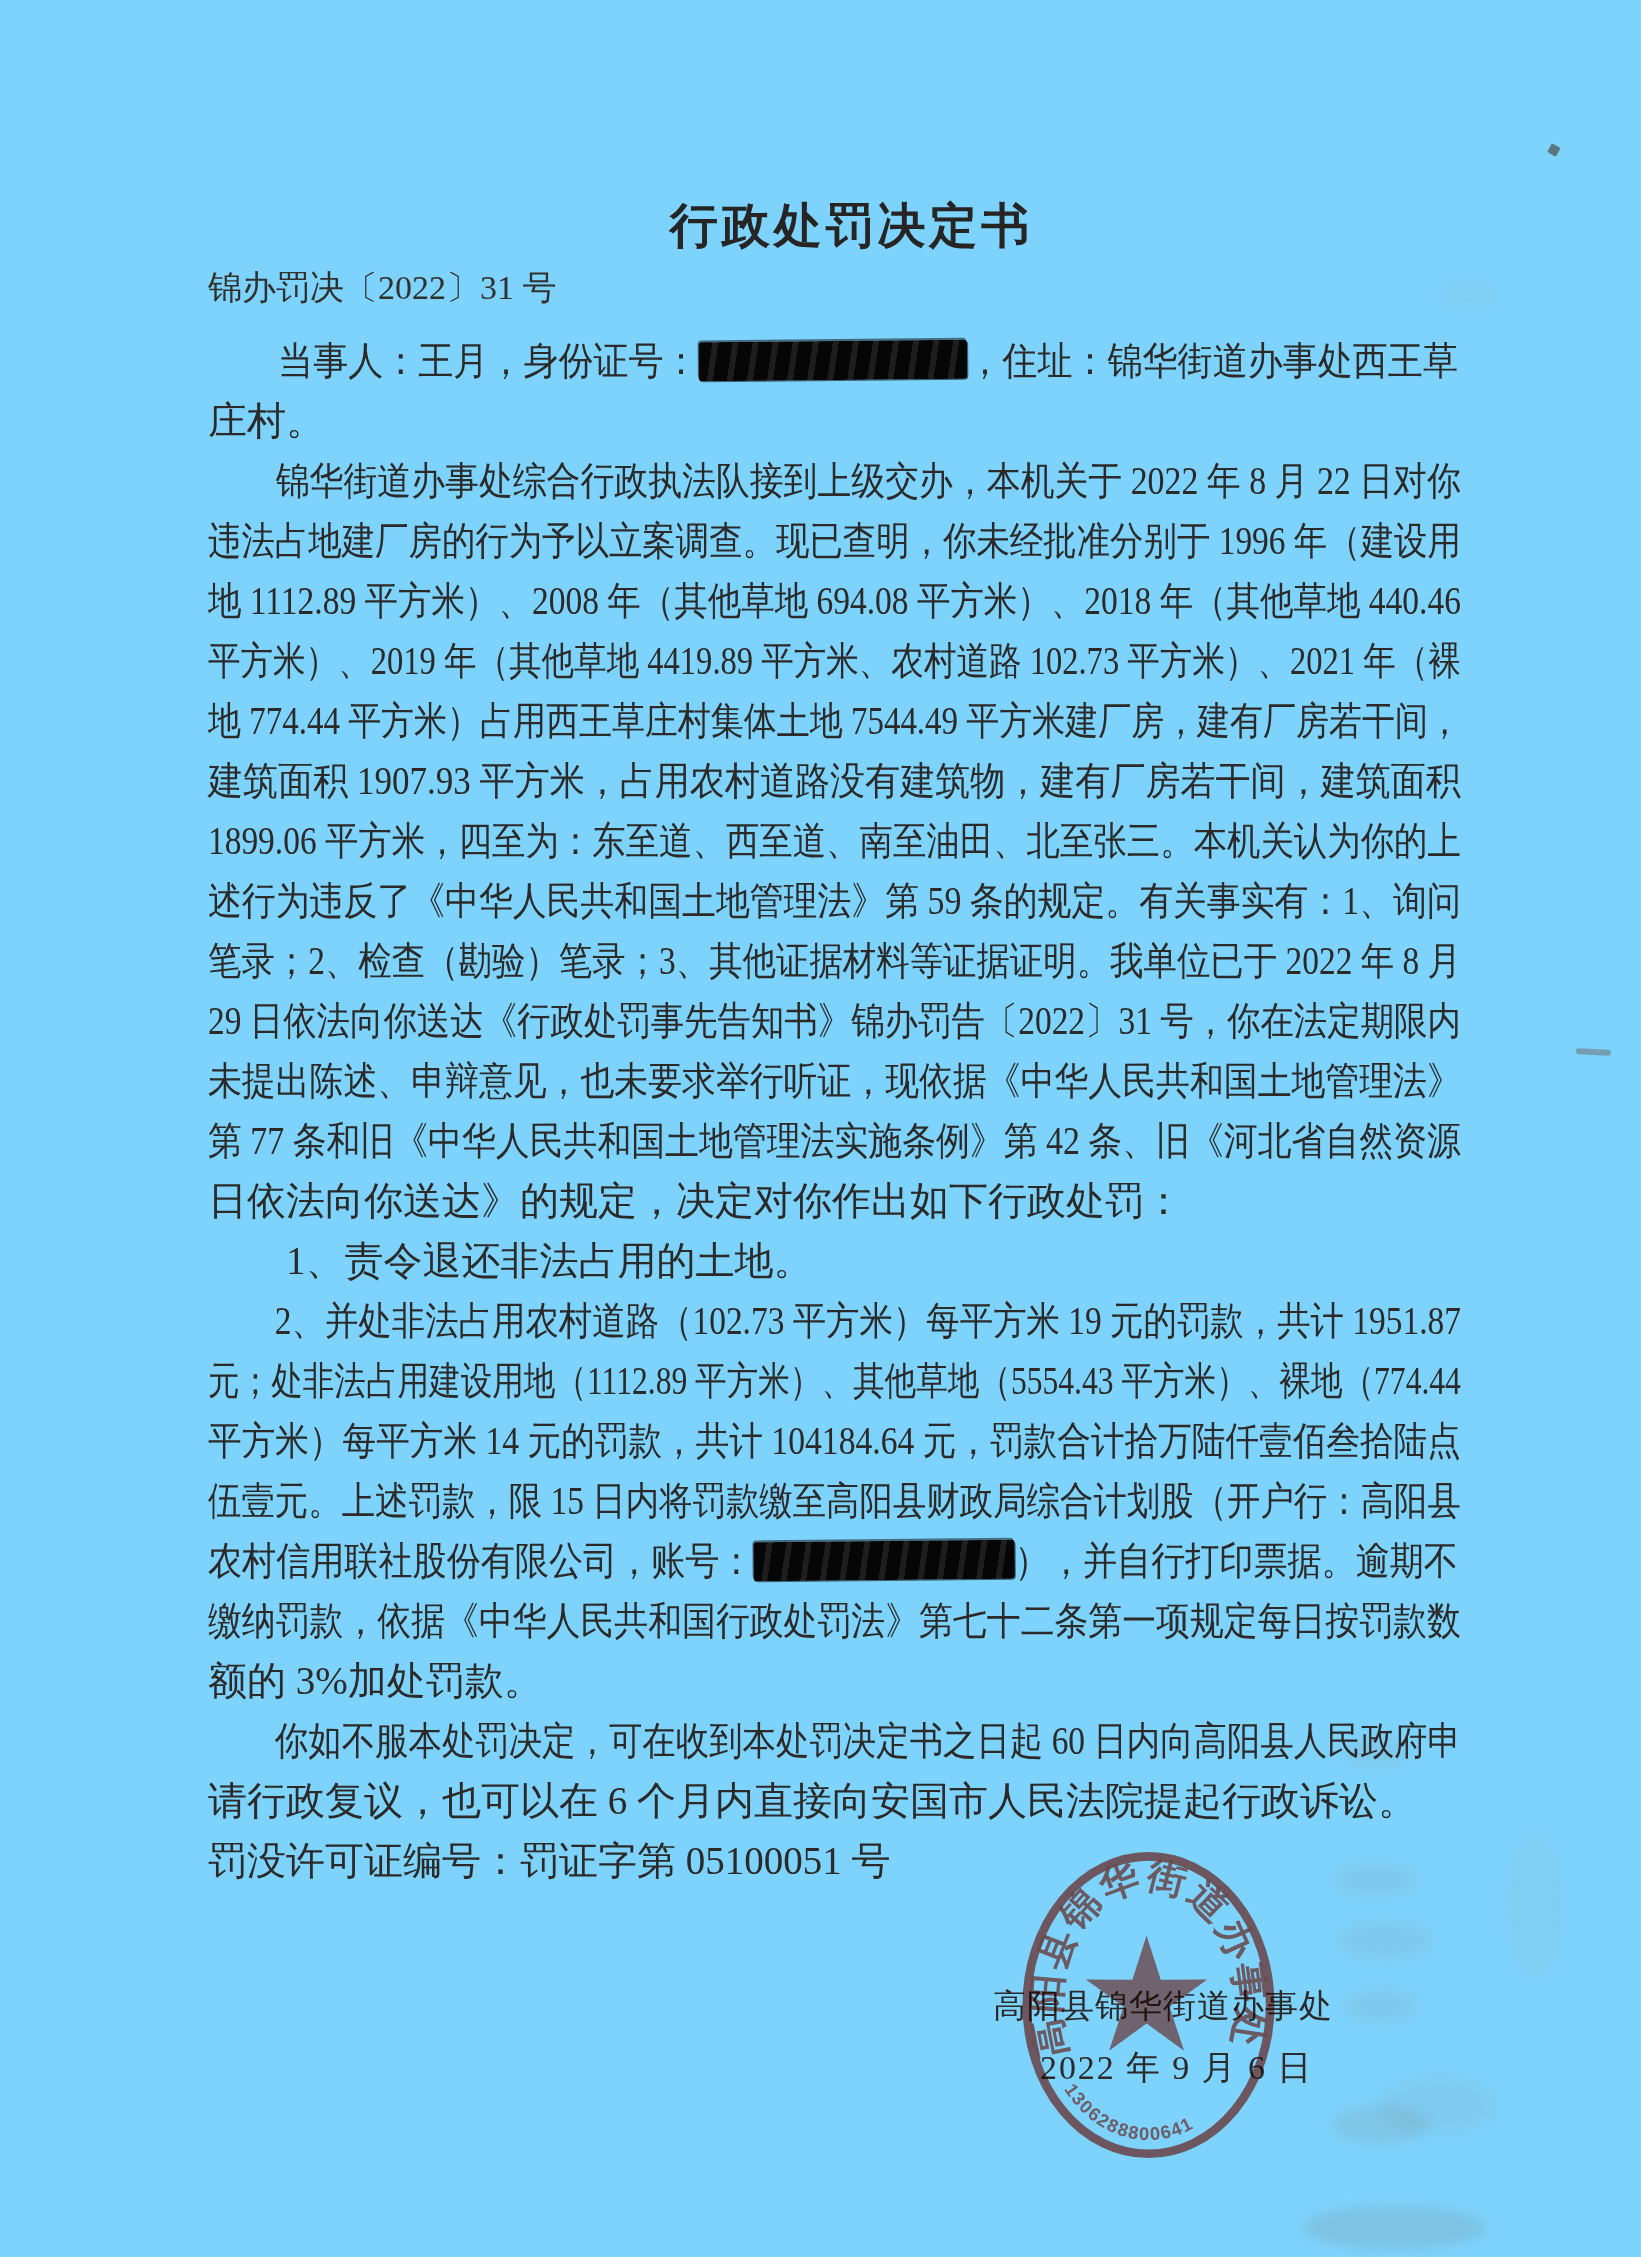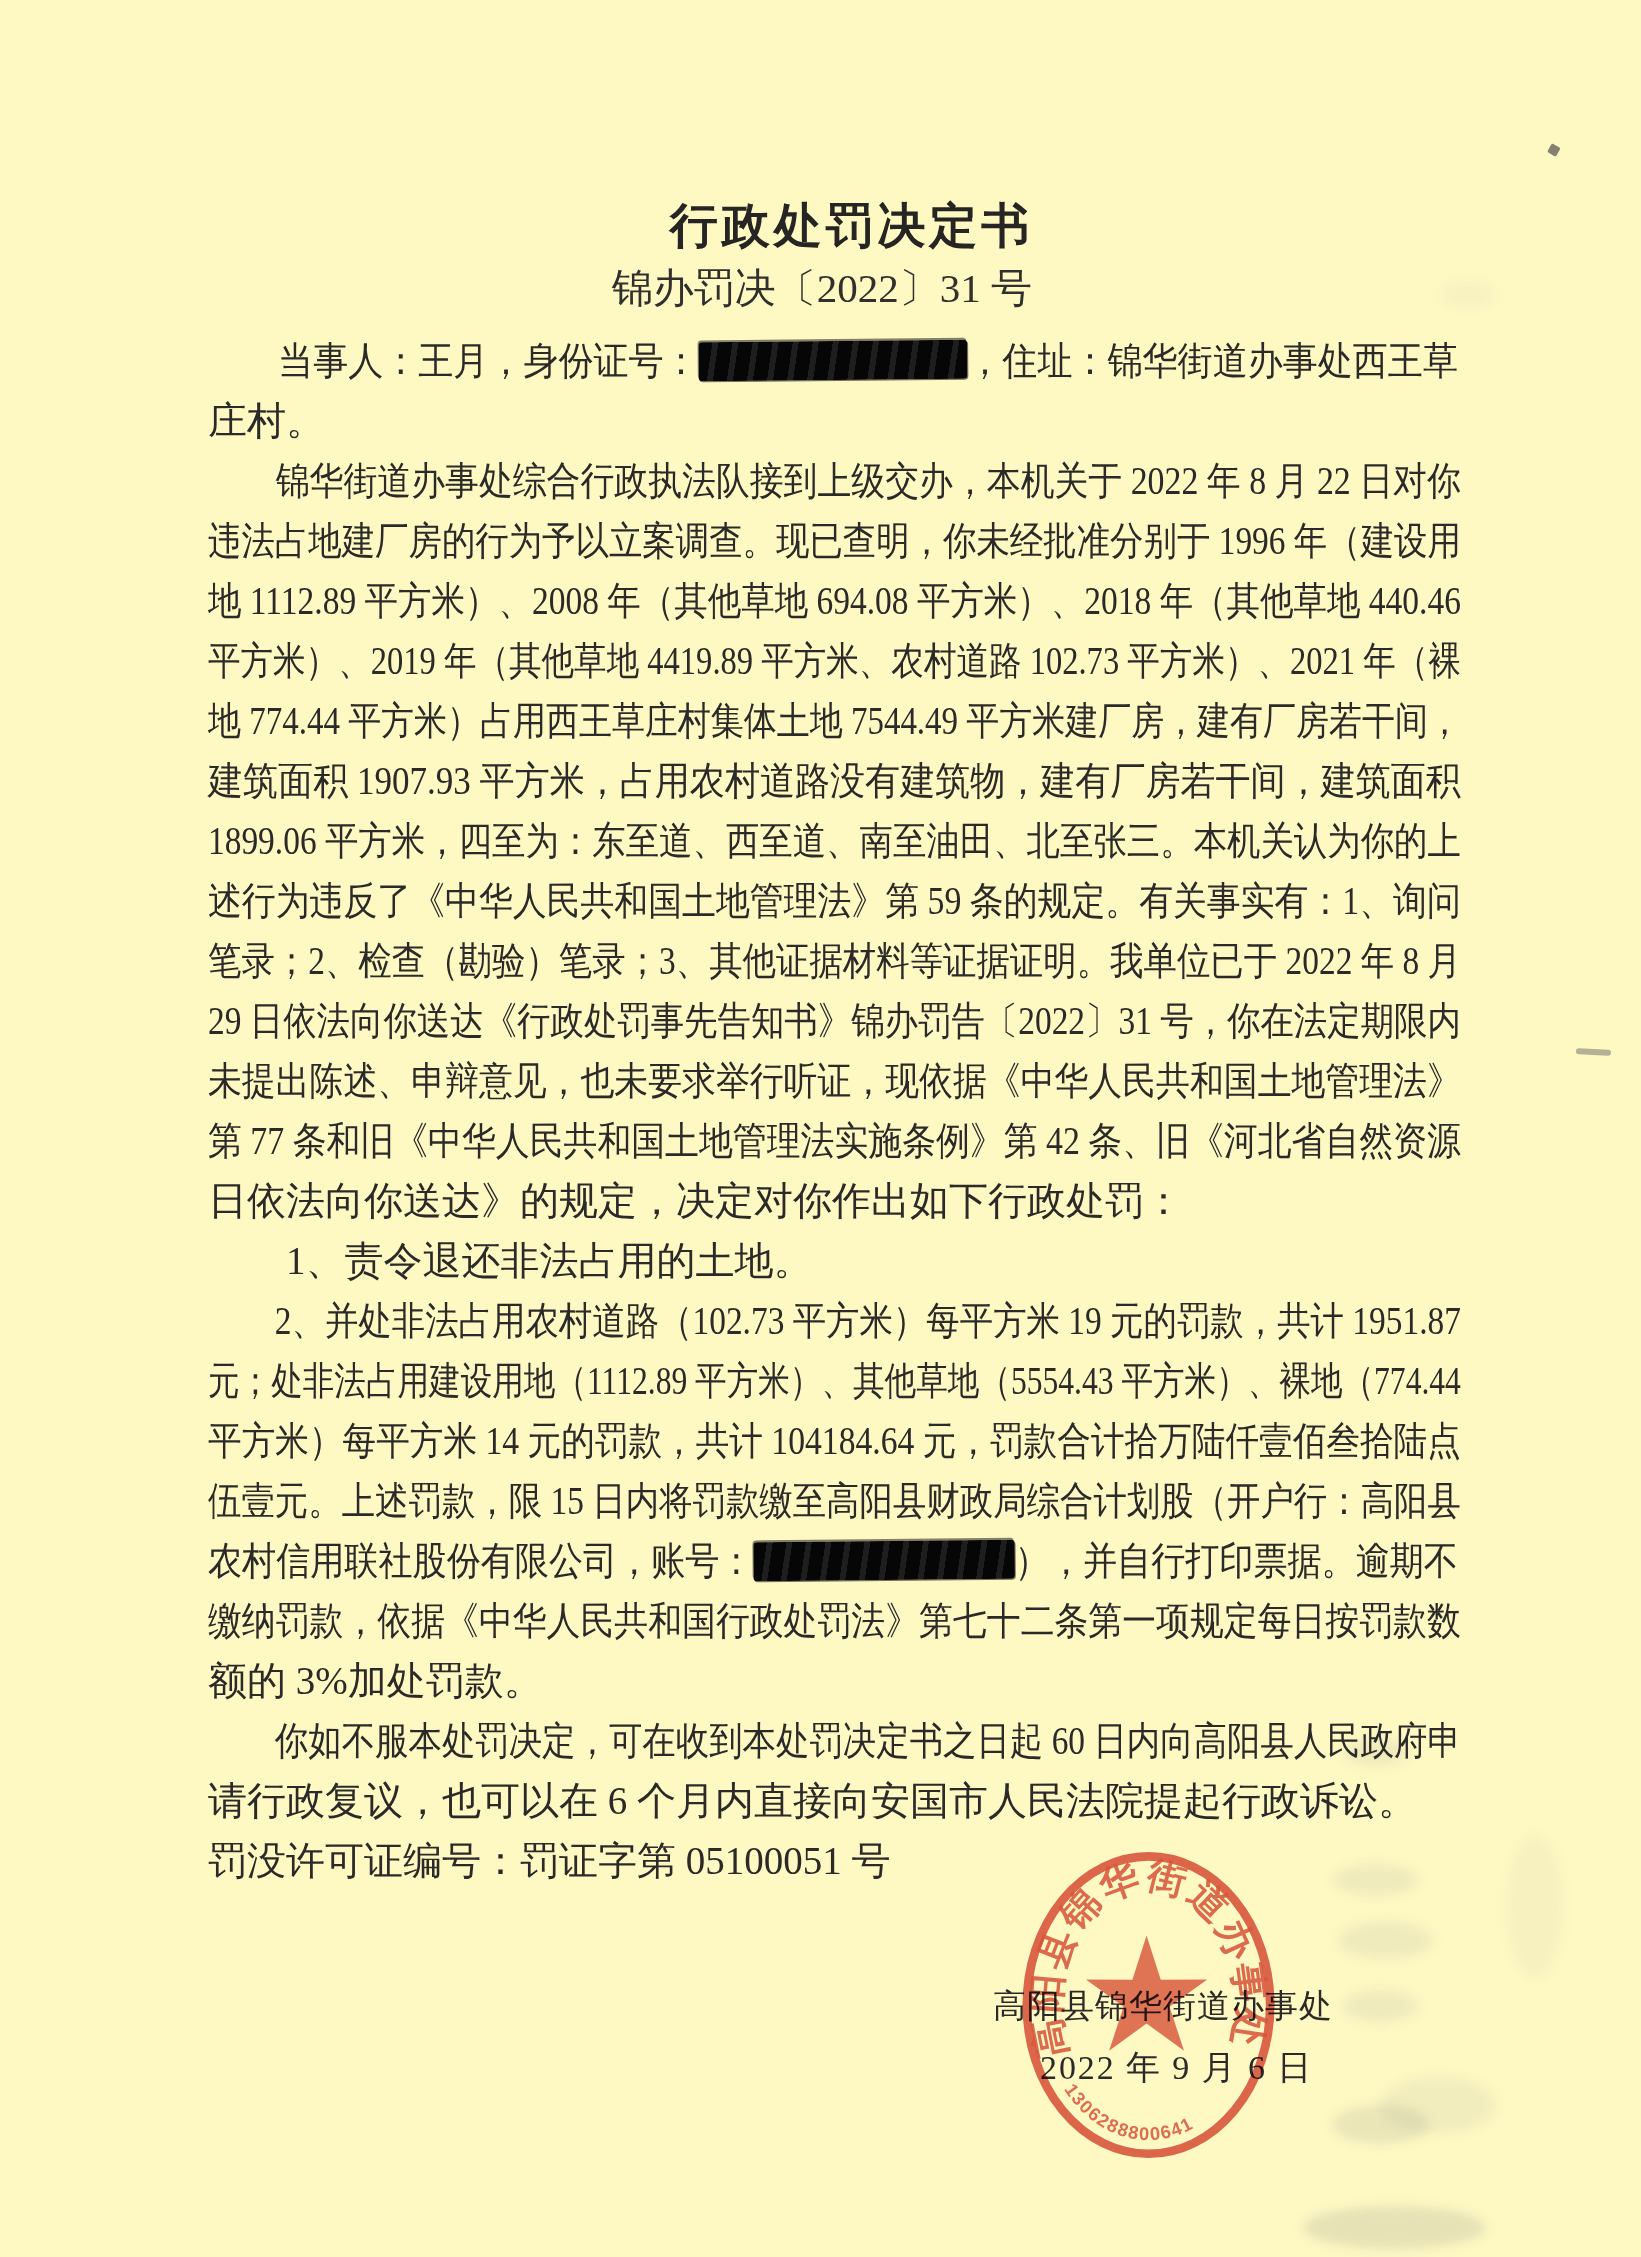--- a/index.html
+++ b/index.html
@@ -1,39 +1,39 @@
 <!DOCTYPE html>
 <html><head>
 <meta charset="utf-8">
 <style>
   html,body{margin:0;padding:0;background:#e8e8e6;}
   .page{
     position:relative;
     width:1641px;height:2257px;
-    background:#fef9c3;
+    background:#7dd3fc;
     overflow:hidden;
     font-family:"Liberation Serif","DejaVu Serif",serif;
     color:#2b2a28;
   }
   .content{
     position:absolute;left:208px;top:0;width:1241px;z-index:2;
   }
   .doc-title{
     margin:196px 0 0 0;
     text-align:center;
     transform:translateX(23px);
     font-size:48px;line-height:60px;
     font-weight:700;letter-spacing:3.9px;
     color:#262523;
   }
   .doc-number{
     margin-top:9.7px;
-    text-align:center;
+    text-align:left;
     padding-right:13.5px;
-    font-size:41px;line-height:44px;
+    font-size:34px;line-height:44px;
     color:#31302e;
   }
   .body-text{margin-top:21px;font-size:39px;}
   .line{
     height:60px;line-height:60px;
     text-align:justify;
     text-align-last:justify;
     text-justify:inter-character;
     white-space:normal;
     overflow:visible;

